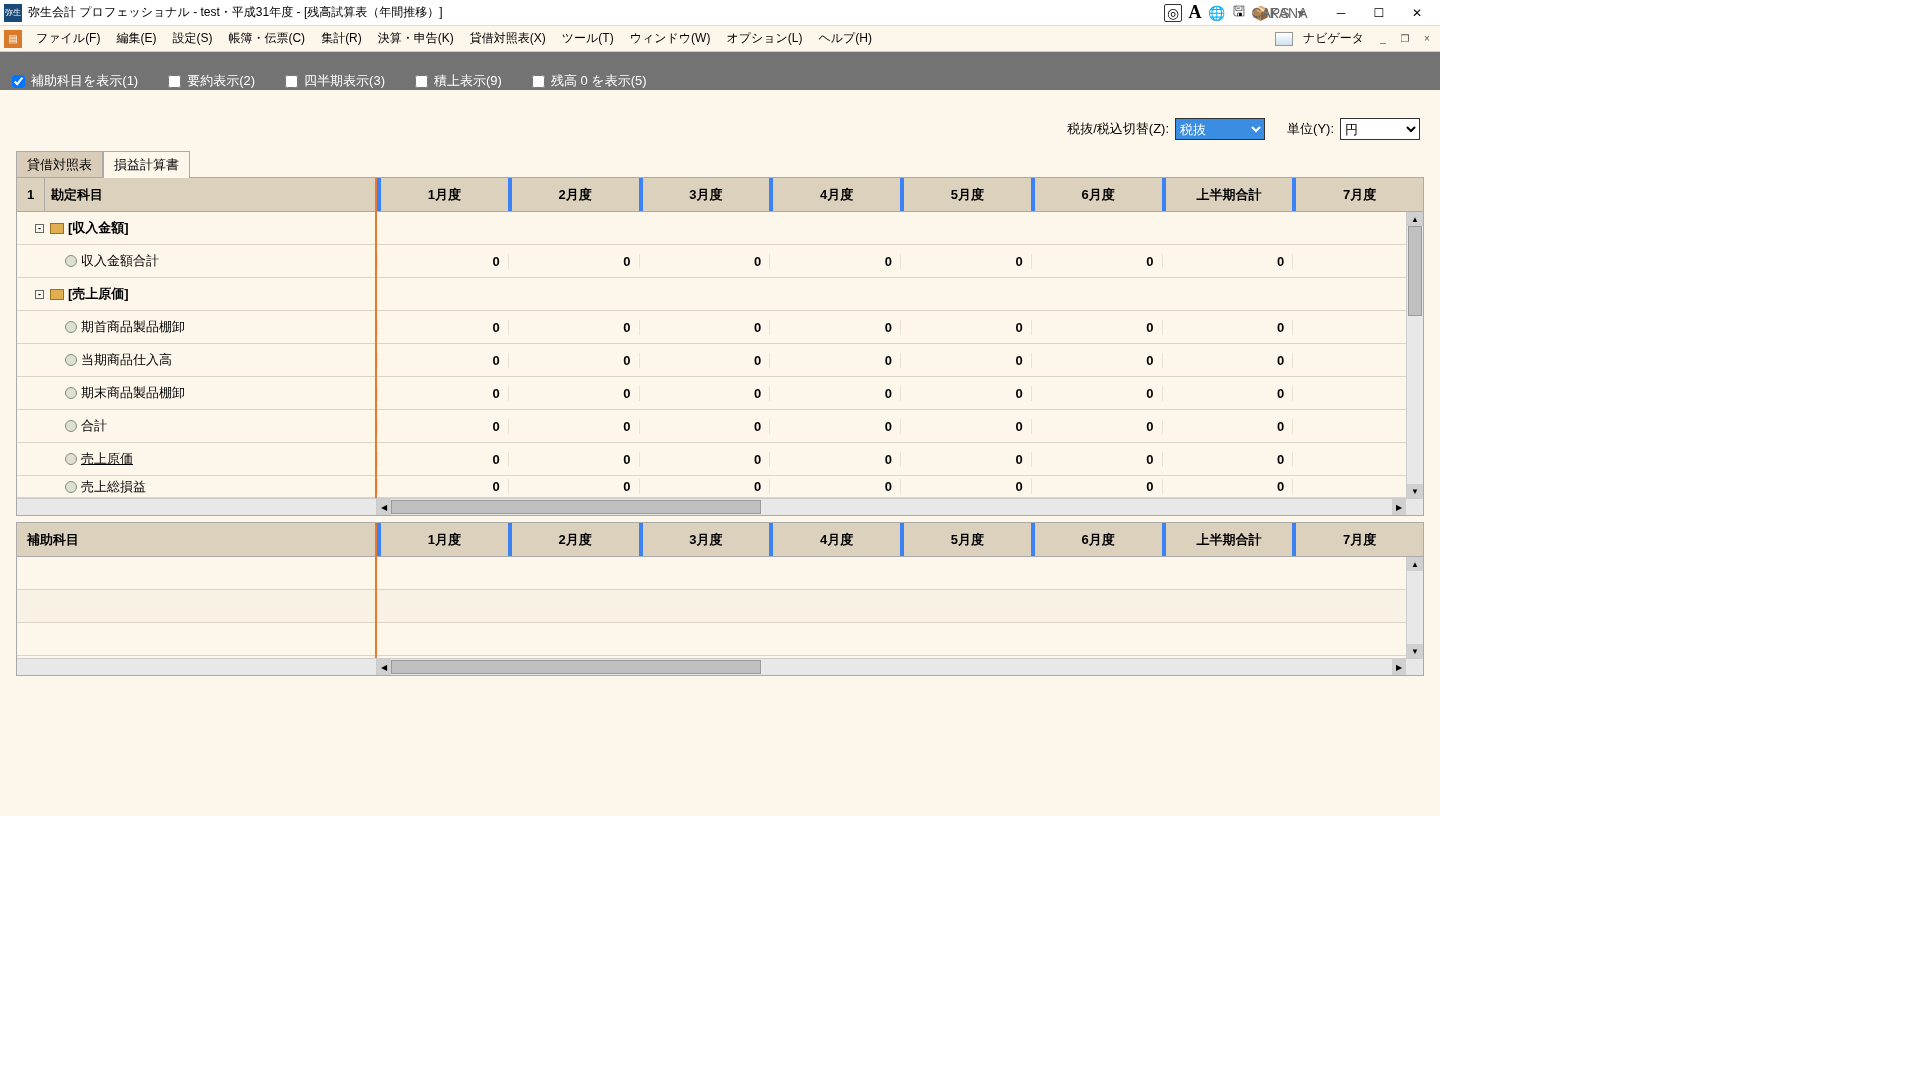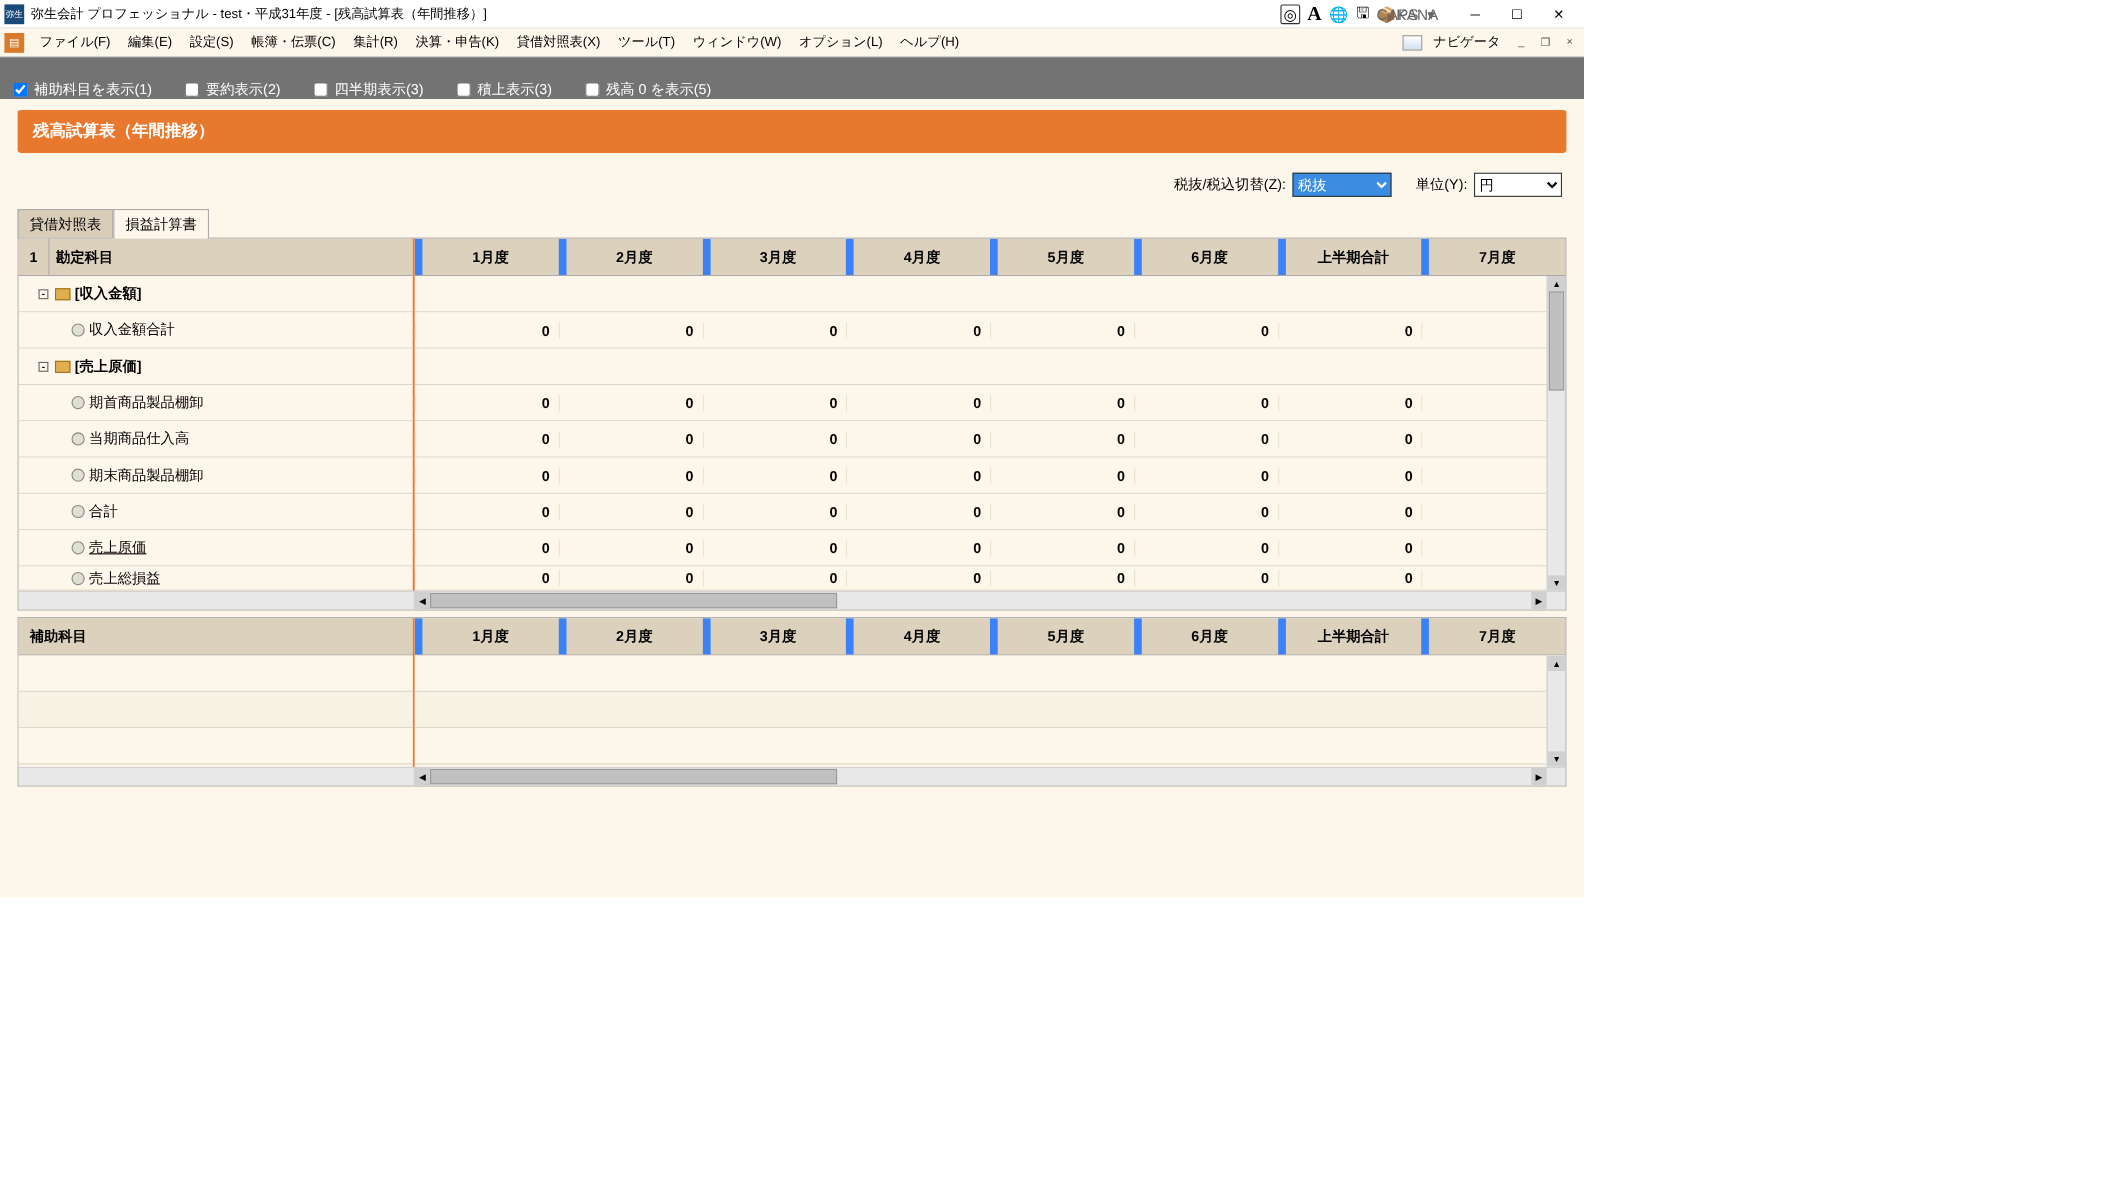--- a/index.html
+++ b/index.html
@@ -31,21 +31,21 @@
 .tabs { display: flex; padding-left: 0; }
 .tab { padding: 4px 10px; background: #d9ccb8; border: 1px solid #aaa; border-bottom: none; font-size: 13px; cursor: default; position: relative; top: 1px; }
 .tab.active { background: #fdf6ea; z-index: 2; }
 .table-wrap { border: 1px solid #aaa; background: #fdf6ea; position: relative; }
 .grid { display: flex; }
 .left-col { width: 360px; flex-shrink: 0; border-right: 2px solid #e8782d; }
 .right-cols { flex: 1; overflow: hidden; position: relative; }
 .hdr { display: flex; height: 34px; background: #dcd1bd; border-bottom: 1px solid #aaa; font-weight: bold; font-size: 13px; }
 .hdr .level-col { width: 28px; border-right: 1px solid #aaa; display: flex; align-items: center; justify-content: center; background: #dcd1bd; }
 .hdr .account-col { flex: 1; display: flex; align-items: center; padding-left: 6px; }
-.hdr .mcol { width: 135px; border-left: 7px solid #3b82f6; display: flex; align-items: center; justify-content: center; }
+.hdr .mcol { width: 135px; border-left: 4px solid #3b82f6; display: flex; align-items: center; justify-content: center; }
 .body-rows { }
 .row { display: flex; height: 33px; border-bottom: 1px solid #dcd4c6; font-size: 13px; align-items: center; background: #fdf6ea; }
 .row.group { font-weight: bold; }
 .row .account-col { flex: 1; display: flex; align-items: center; padding-left: 18px; gap: 4px; }
 .row.sub .account-col { padding-left: 48px; }
 .row .mcol { width: 135px; border-left: 1px solid #eae2d4; display: flex; align-items: center; justify-content: flex-end; padding-right: 8px; font-weight: bold; }
 .tree-toggle { width: 9px; height: 9px; border: 1px solid #666; display: inline-flex; align-items: center; justify-content: center; font-size: 9px; line-height: 7px; margin-right: 2px; }
 .folder-icon { width: 14px; height: 11px; background: #e0b050; border: 1px solid #a07020; display: inline-block; }
 .item-icon { width: 12px; height: 12px; border: 1px solid #888; border-radius: 50%; background: #e0e0d0; display: inline-block; font-size: 8px; }
 .vscroll { position: absolute; right: 0; top: 34px; bottom: 0; width: 17px; background: #e8e8e8; border-left: 1px solid #ccc; }
@@ -121,30 +121,29 @@
     <label>
       <input type="checkbox" style="">
       <span>要約表示(2)</span>
     </label>
     <label>
       <input type="checkbox" style="">
       <span>四半期表示(3)</span>
     </label>
     <label>
       <input type="checkbox" style="">
-      <span>積上表示(3)</span>
+      <span>積上表示(9)</span>
     </label>
     <label>
       <input type="checkbox" style="">
       <span>残高 0 を表示(5)</span>
     </label>
   </div>
 
 <div class="content">
-  <div class="sheet-title">残高試算表（年間推移）</div>
 
   <div class="controls-row">
     <span>税抜/税込切替(Z):</span>
     <select class="sel1"><option>税抜</option></select>
     <span style="width:10px"></span>
     <span>単位(Y):</span>
     <select class="sel2"><option>円</option></select>
   </div>
 
   <div class="tabs" id="tabs">

